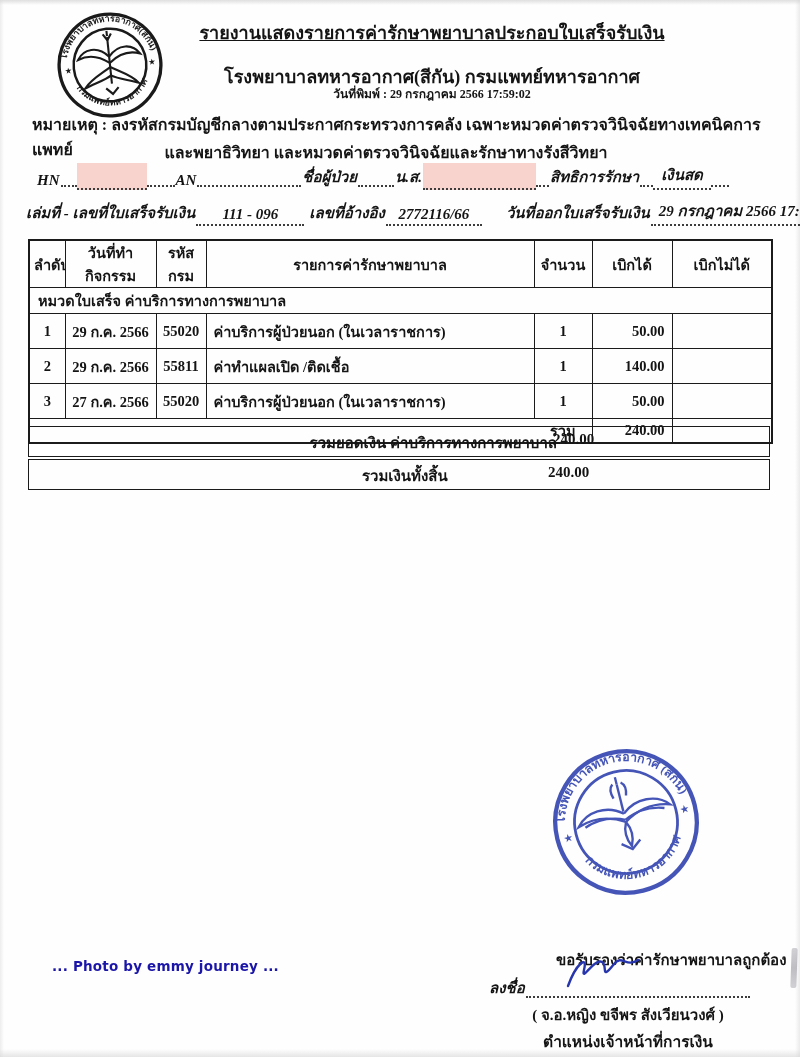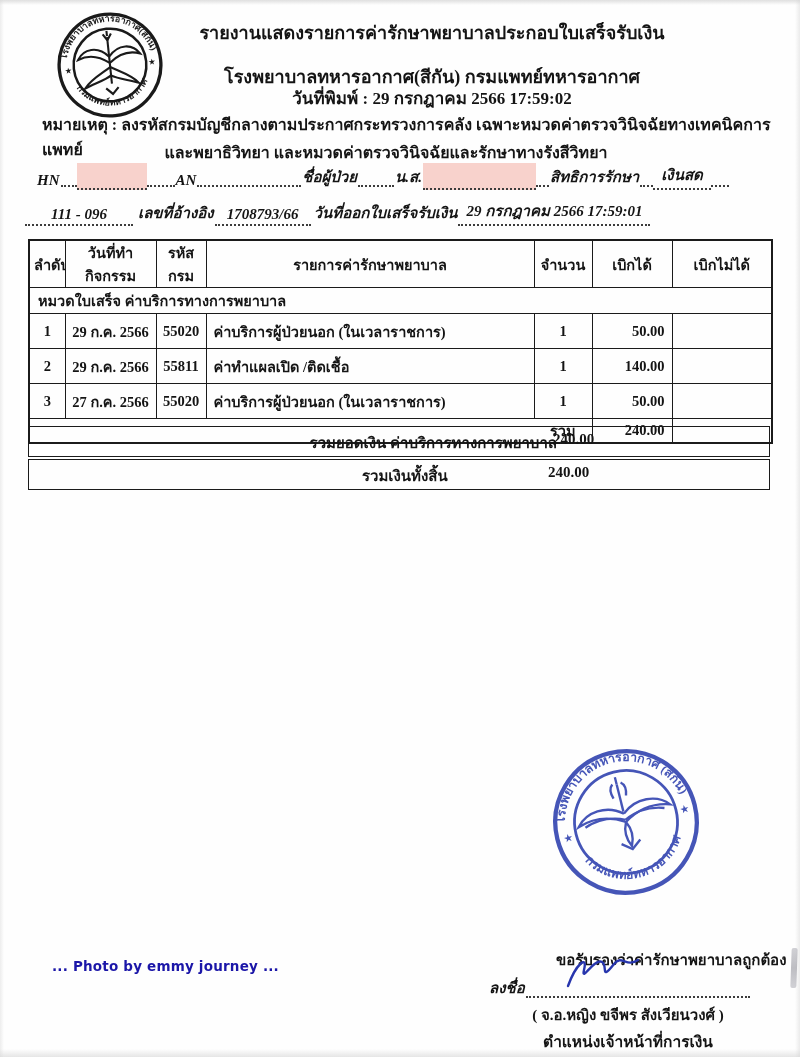--- a/index.html
+++ b/index.html
@@ -12,24 +12,24 @@
   .abs{position:absolute;}
   
   .edge-top{top:0;left:0;right:0;height:5px;background:linear-gradient(#c6c6c6,rgba(255,255,255,0));opacity:.55;}
   .edge-bottom{bottom:0;left:0;right:0;height:8px;background:linear-gradient(rgba(255,255,255,0),#cccccc);opacity:.5;}
   .edge-left{top:0;bottom:0;left:0;width:4px;background:linear-gradient(90deg,#d8d8d8,rgba(255,255,255,0));opacity:.45;}
   .edge-right{top:0;bottom:0;right:0;width:5px;background:linear-gradient(270deg,#d4d4d4,rgba(255,255,255,0));opacity:.45;}
   .pen-smudge{right:3px;top:948px;width:6px;height:40px;background:linear-gradient(#9a9aa4,#6f6f7a,#9a9aa4);opacity:.45;border-radius:2px;transform:rotate(2deg);}
 
   
   .title-line{left:64px;right:0;text-align:center;font-weight:bold;}
-  .t1{top:18px;font-size:18px;}
+  .t1{top:18px;font-size:18px;text-decoration:underline;}
   .t2{top:62px;font-size:18px;}
-  .t3{top:84px;font-size:17px;}
-  .note1{top:112px;left:42px;right:10px;font-size:16px;font-weight:bold;}
+  .t3{top:84px;font-size:12px;}
+  .note1{top:112px;left:32px;right:10px;font-size:16px;font-weight:bold;}
   .note2{top:140px;left:0;width:772px;text-align:center;font-size:16px;font-weight:bold;}
 
   
   .fieldline{display:flex;align-items:flex-end;font-size:15px;font-weight:bold;white-space:nowrap;font-style:italic;}
   .fieldline .lbl{padding:0 1px 1px 1px;}
   .dots{flex:0 0 auto;height:5px;margin:0 0 3px 0;border-bottom:2px dotted #3c3c3c;}
   .dotval{border-bottom:2px dotted #3c3c3c;text-align:center;padding:0 8px 1px 8px;margin-bottom:0px;}
   .redact{background:var(--redaction-pink,#f8d2cc);height:25px;margin:0 0 0 0;border-bottom:2px dotted #3c3c3c;}
   .patient-line{top:163px;left:36px;}
   .receipt-line{top:199px;left:25px;}
@@ -126,24 +126,25 @@
   <span class="lbl">น.ส.</span>
   <span class="redact" style="width:113px"></span>
   <span class="dots" style="width:13px"></span>
   <span class="lbl">สิทธิการรักษา</span>
   <span class="dots" style="width:13px"></span>
   <span class="dotval">เงินสด</span>
   <span class="dots" style="width:18px"></span>
 </div>
 
 <div class="abs fieldline receipt-line">
+  <span class="lbl">เล่มที่ - เลขที่ใบเสร็จรับเงิน</span>
   <span class="dotval" style="min-width:92px">111 - 096</span>
   <span class="lbl" style="margin-left:4px">เลขที่อ้างอิง</span>
-  <span class="dotval" style="min-width:80px">1708793/66</span>
-  <span class="lbl" style="margin-left:2px">วันที่ออกใบเสร็จรับเงิน</span>
+  <span class="dotval" style="min-width:80px">2772116/66</span>
+  <span class="lbl" style="margin-left:23px">วันที่ออกใบเสร็จรับเงิน</span>
   <span class="dotval" style="min-width:176px">29 กรกฎาคม 2566  17:59:01</span>
 </div>
 
 <table class="fee">
   <colgroup>
     <col style="width:36px">
       <col style="width:91px">
       <col style="width:50px">
       <col style="width:328px">
     <col style="width:58px">

